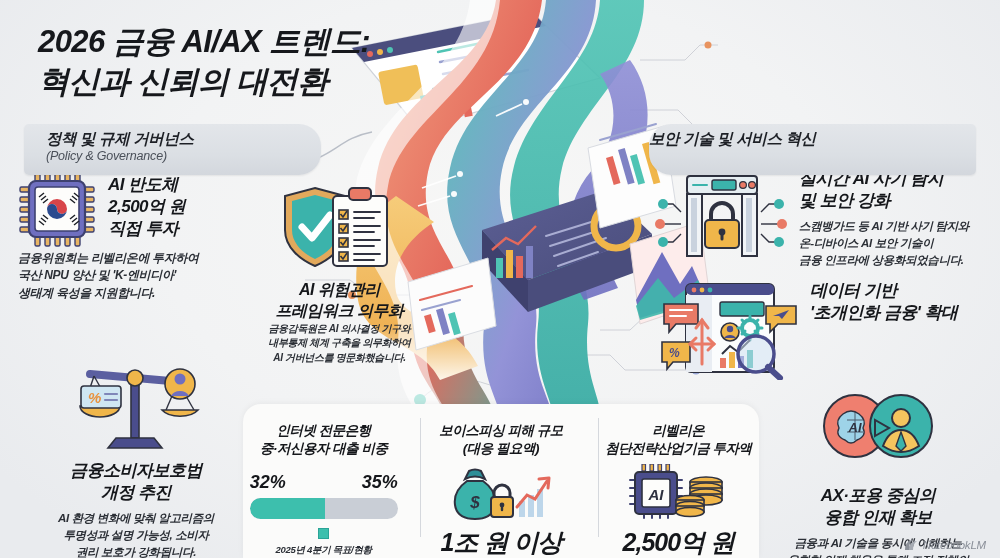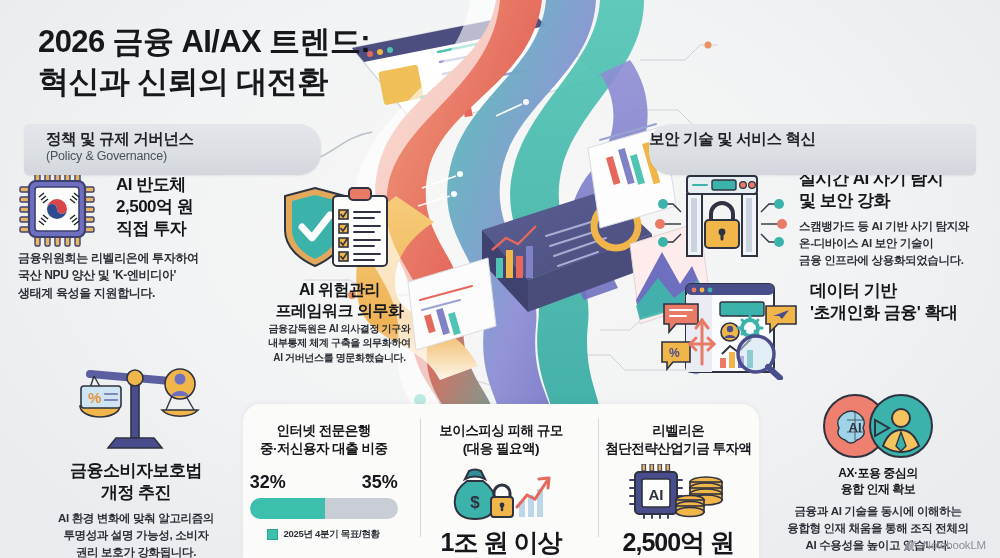--- a/index.html
+++ b/index.html
@@ -6,20 +6,21 @@
   body{
     width:1000px;height:558px;overflow:hidden;
     font-family:"Liberation Sans","DejaVu Sans",sans-serif;
     background:#eceef1;
   }
   #page{
     position:relative;width:1000px;height:558px;
     background:
       radial-gradient(ellipse 620px 420px at 50% 40%, #f7f7f6 0%, #f2f3f4 55%, #e9ebee 100%);
     overflow:hidden;
+    font-style:italic;
   }
   
   .title{
     position:absolute;left:38px;top:22px;width:430px;
     font-weight:bold;font-size:31px;line-height:1.28;
     color:#16181c;letter-spacing:-0.6px;z-index:40;
     white-space:pre-line;
   }
   
   .pill{
@@ -35,21 +36,21 @@
   
   .connector{position:absolute;z-index:5;pointer-events:none;}
 
   
   .card{position:absolute;z-index:30;}
   .card .ctitle{font-weight:bold;color:#15171b;letter-spacing:-0.5px;white-space:pre-line;}
   .card .cbody{color:#2b2f36;letter-spacing:-0.35px;white-space:pre-line;font-weight:600;}
 
   
   #card-semiconductor{left:18px;top:170px;width:250px;}
-  #card-semiconductor .row{display:flex;align-items:flex-start;gap:20px;}
+  #card-semiconductor .row{display:flex;align-items:flex-start;gap:12px;}
   #card-semiconductor .ctitle{font-size:17px;line-height:1.28;padding-top:4px;}
   #card-semiconductor .cbody{font-size:12px;line-height:1.45;margin-top:2px;text-align:left;}
 
   
   #card-riskframework{left:232px;top:182px;width:215px;text-align:center;}
   #card-riskframework .ctitle{font-size:16px;line-height:1.3;margin-top:6px;}
   #card-riskframework .cbody{font-size:10px;line-height:1.45;}
 
   
   #card-consumerlaw{left:22px;top:360px;width:228px;text-align:center;}
@@ -63,21 +64,21 @@
   #card-fraud .cbody{font-size:11.5px;line-height:1.45;margin-top:6px;}
 
   
   #card-hyper{left:660px;top:280px;width:338px;}
   #card-hyper .row{display:flex;align-items:flex-start;gap:10px;}
   #card-hyper .ctitle{font-size:17px;line-height:1.3;}
   #card-hyper .cbody{font-size:11.5px;line-height:1.45;margin-top:5px;}
 
   
   #card-talent{left:758px;top:392px;width:240px;text-align:center;}
-  #card-talent .ctitle{font-size:12px;line-height:1.3;margin-top:0;}
+  #card-talent .ctitle{font-size:17px;line-height:1.3;margin-top:19px;}
   #card-talent .cbody{font-size:11.5px;line-height:1.45;margin-top:6px;}
 
   
   #stats-panel{
     position:absolute;left:243px;top:404px;width:516px;height:154px;
     background:#fbfbfa;border-radius:18px 18px 0 0;z-index:36;
     box-shadow:0 -1px 6px rgba(0,0,0,.05);
     display:flex;align-items:flex-start;gap:16px;
   }
   .stat{flex:1;padding:18px 6px 0;text-align:center;position:relative;}
@@ -86,21 +87,21 @@
   }
   .stat .stitle{font-size:13.5px;font-weight:bold;color:#15171b;line-height:1.35;letter-spacing:-0.5px;white-space:pre-line;}
   .stat .bignum{font-size:25px;font-weight:bold;color:#15171b;letter-spacing:-1px;margin-top:4px;}
 
   
   .prog-labels{display:flex;justify-content:space-between;width:148px;margin:14px auto 5px;
     font-size:18px;font-weight:bold;color:#15171b;}
   .prog-track{width:148px;height:21px;border-radius:11px;background:#c9ced6;margin:0 auto;overflow:hidden;position:relative;}
   .prog-fill{height:100%;background:#3dbfad;border-radius:11px 0 0 11px;}
   .legend{display:flex;align-items:center;justify-content:center;gap:5px;margin-top:9px;
-    font-size:9.5px;font-weight:bold;color:#2b2f36;letter-spacing:-0.3px;}
+    font-size:9.5px;font-weight:bold;color:#2b2f36;letter-spacing:-0.3px;flex-direction:column;}
   .legend .swatch{width:9px;height:9px;background:#3dbfad;border:1px solid #2aa characterized;}
   .legend .swatch{border:1px solid #2aa497;}
 
   .stat-icon{height:58px;display:flex;align-items:center;justify-content:center;margin-top:6px;}
 
   
   #watermark{
     position:absolute;right:14px;bottom:7px;z-index:60;
     display:flex;align-items:center;gap:5px;
     font-size:11.5px;color:#8b9099;letter-spacing:-0.2px;

